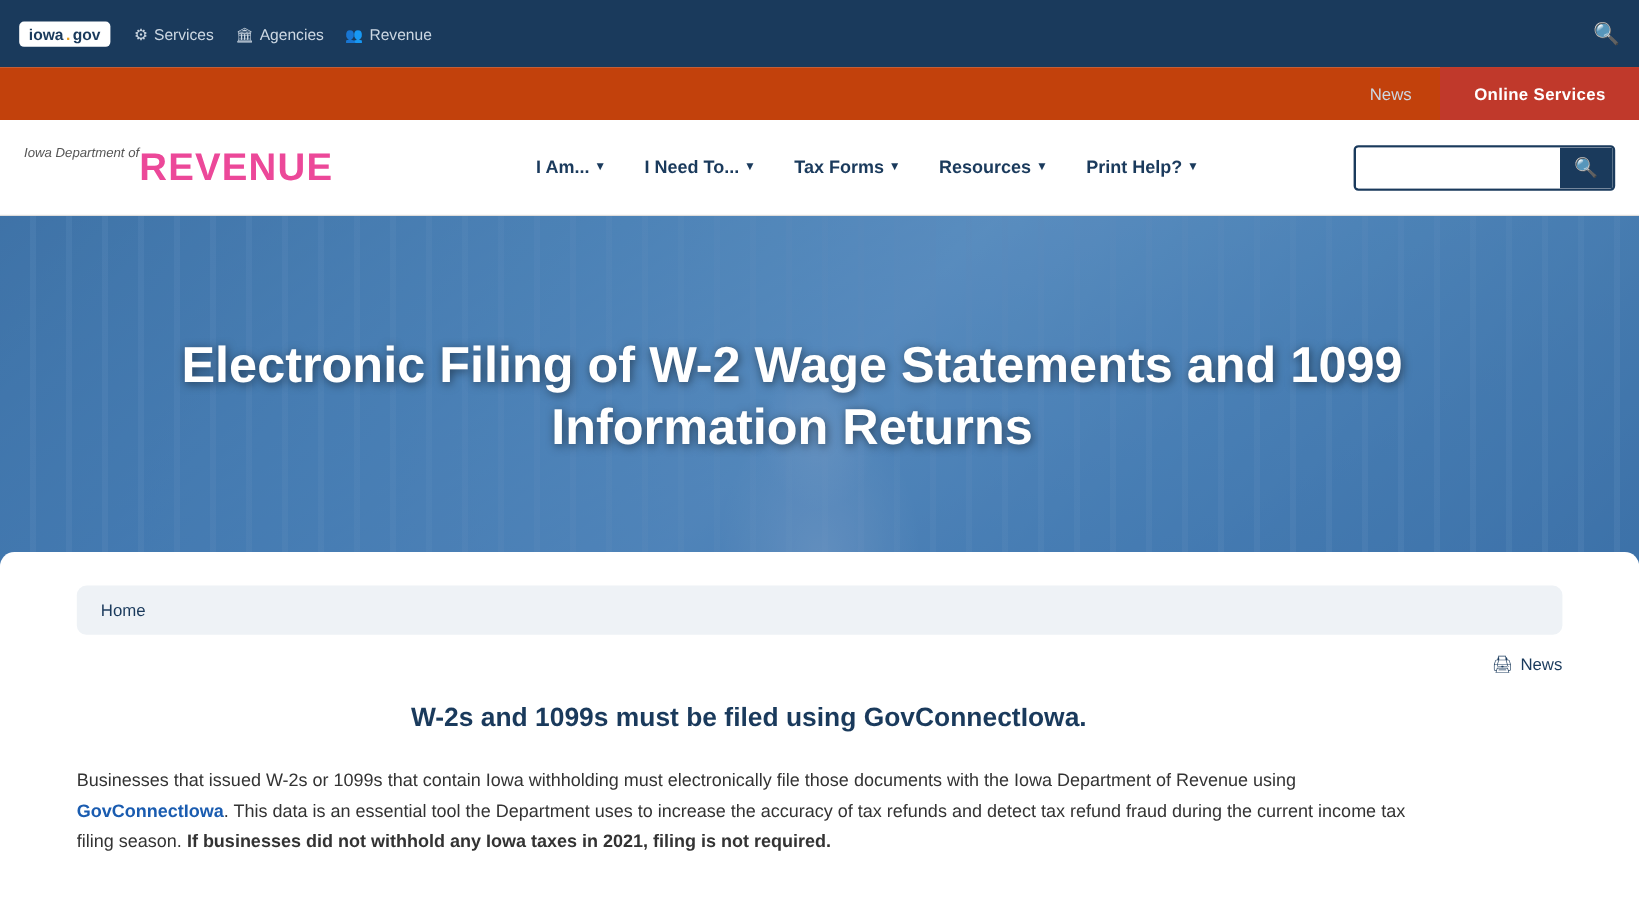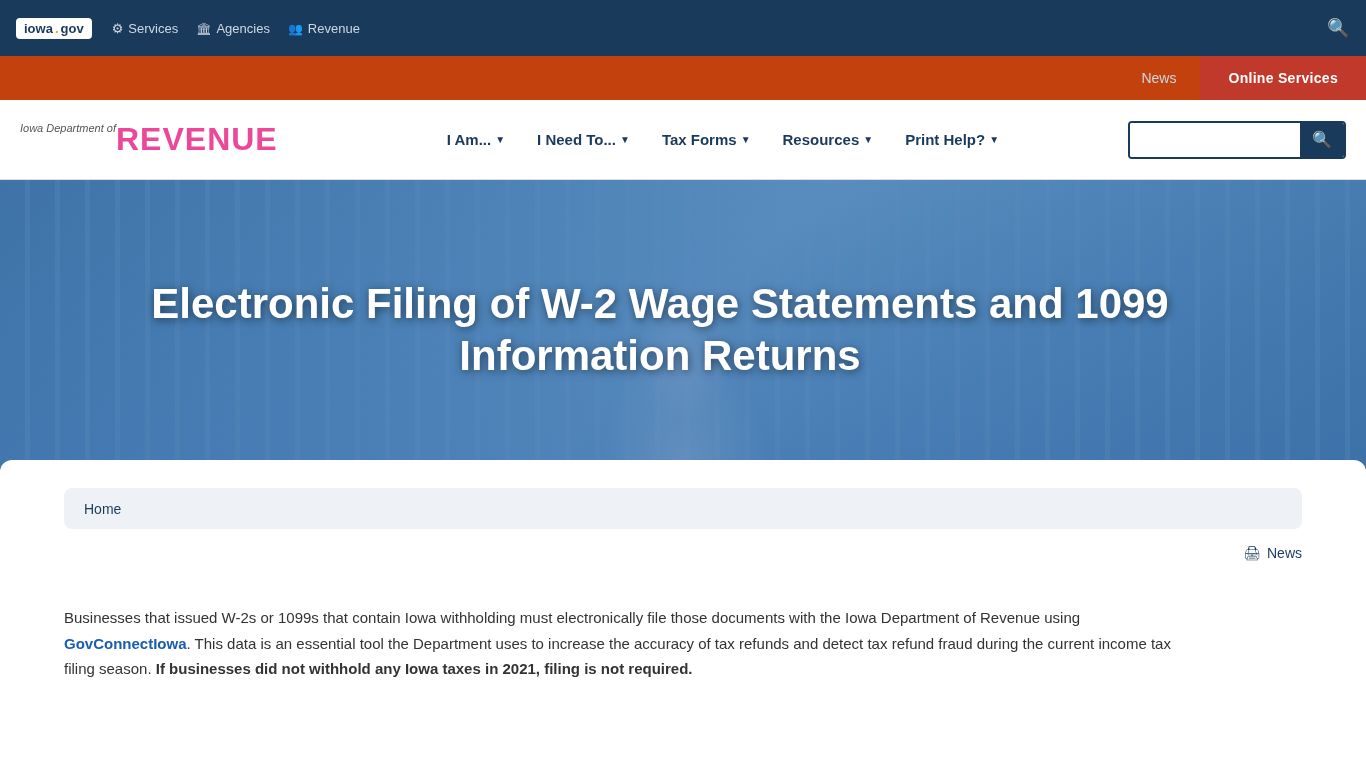--- a/index.html
+++ b/index.html
@@ -363,18 +363,19 @@
 
   <div class="print-row">
     <a href="#" class="print-btn">
       <span class="icon-print"></span>
       <span>News</span>
     </a>
   </div>
 
   <div class="main-content">
     <div class="filing-deadline">
+      <div>W-2s and 1099s must be filed using GovConnectIowa.</div>
     </div>
     <p class="body-text">
       <span>Businesses that issued W-2s or 1099s that contain Iowa withholding must electronically file those documents with the Iowa Department of Revenue using </span><a href="#">GovConnectIowa</a><span>. This data is an essential tool the Department uses to increase the accuracy of tax refunds and detect tax refund fraud during the current income tax filing season. </span><strong class="bold-warning">If businesses did not withhold any Iowa taxes in 2021, filing is not required.</strong>
     </p>
   </div>
 </div>
 
 </body></html>

